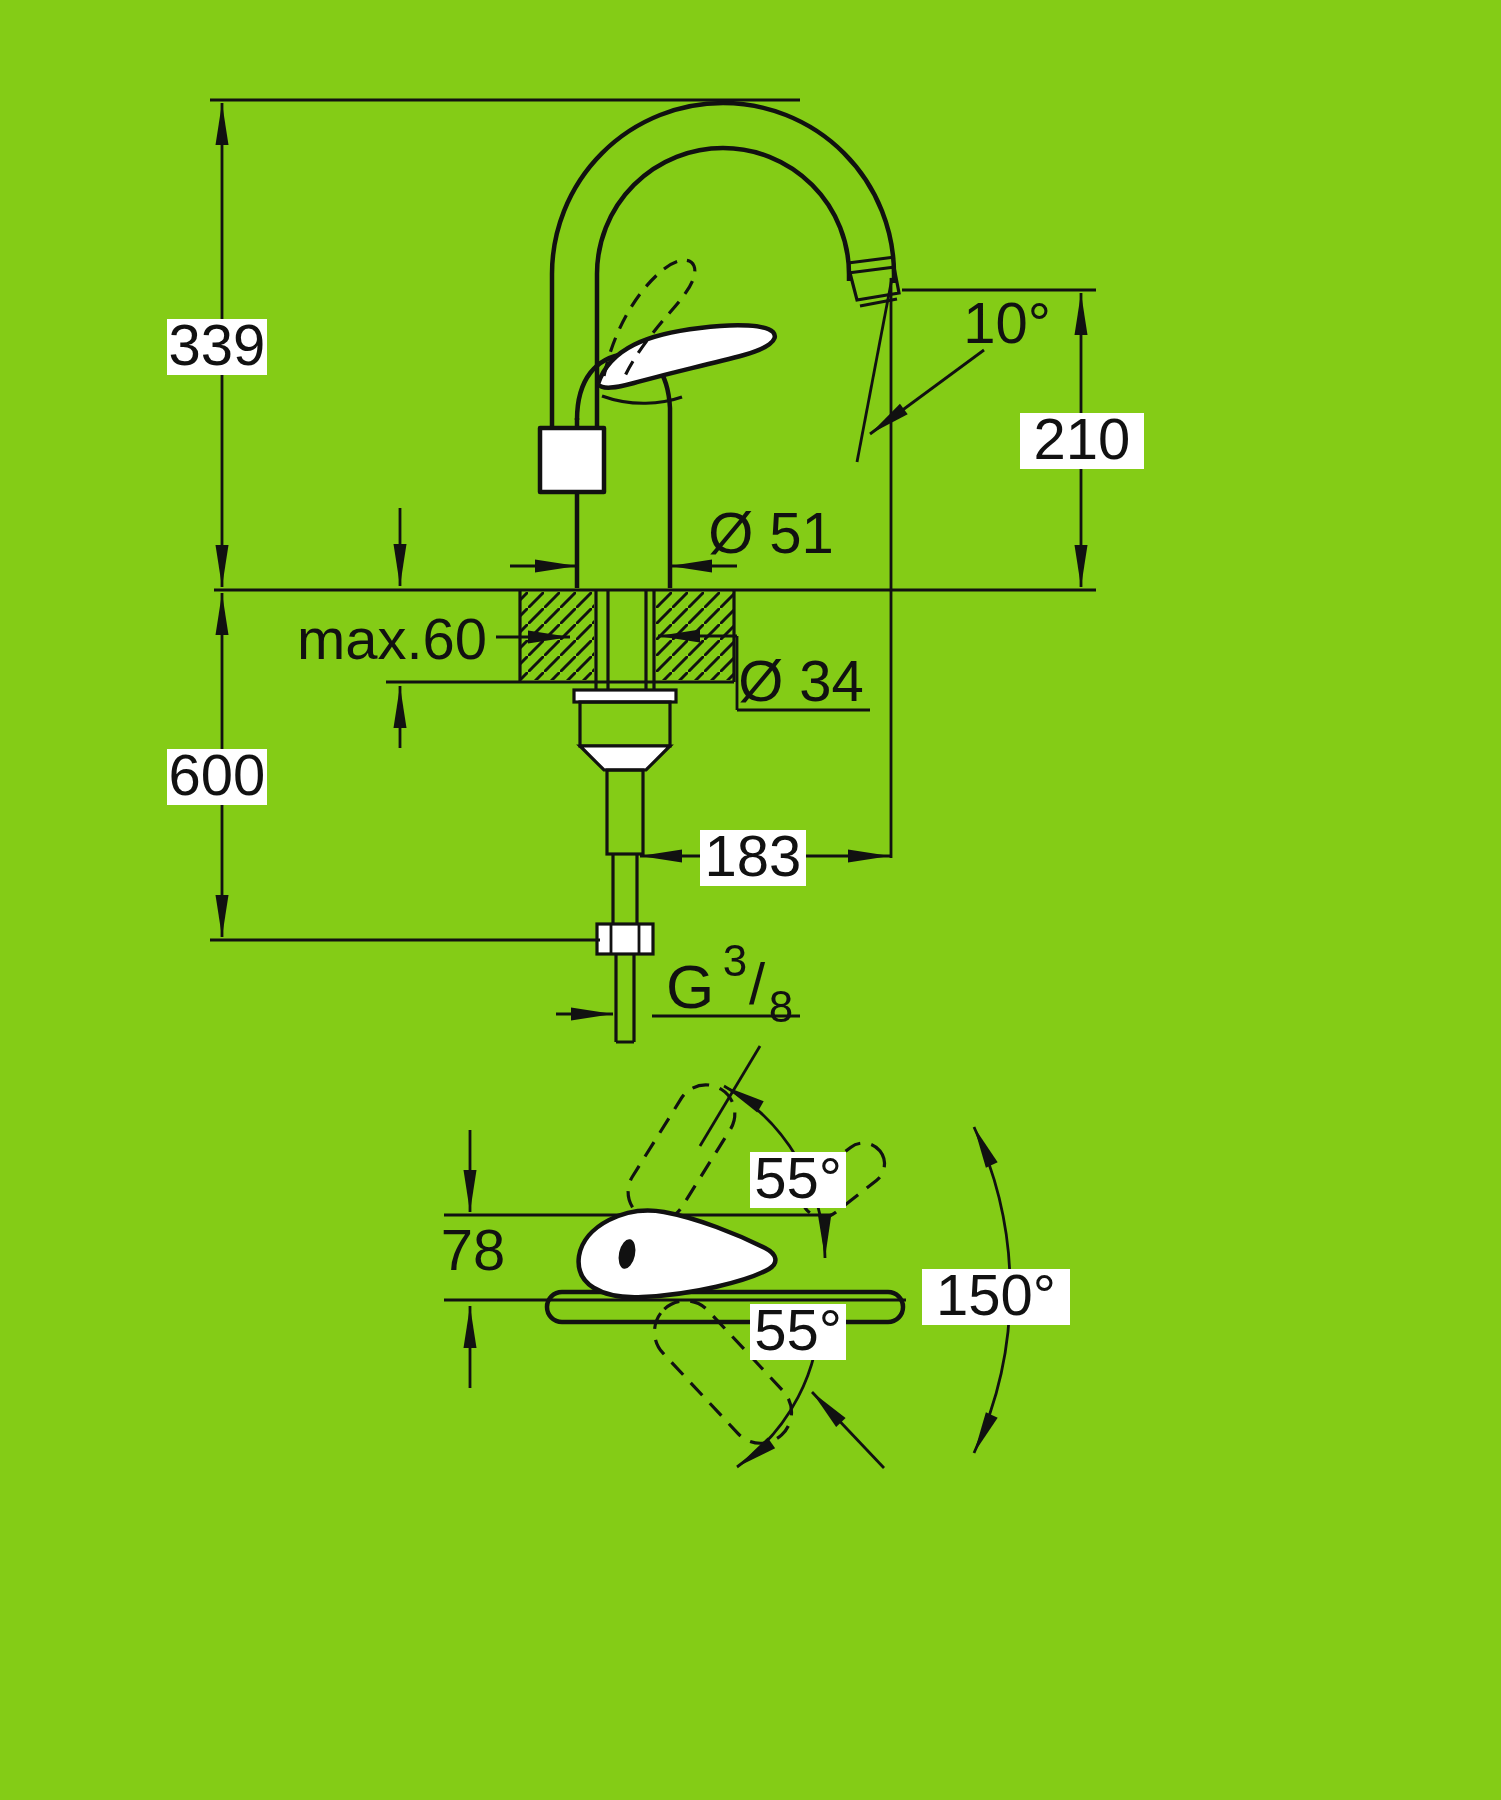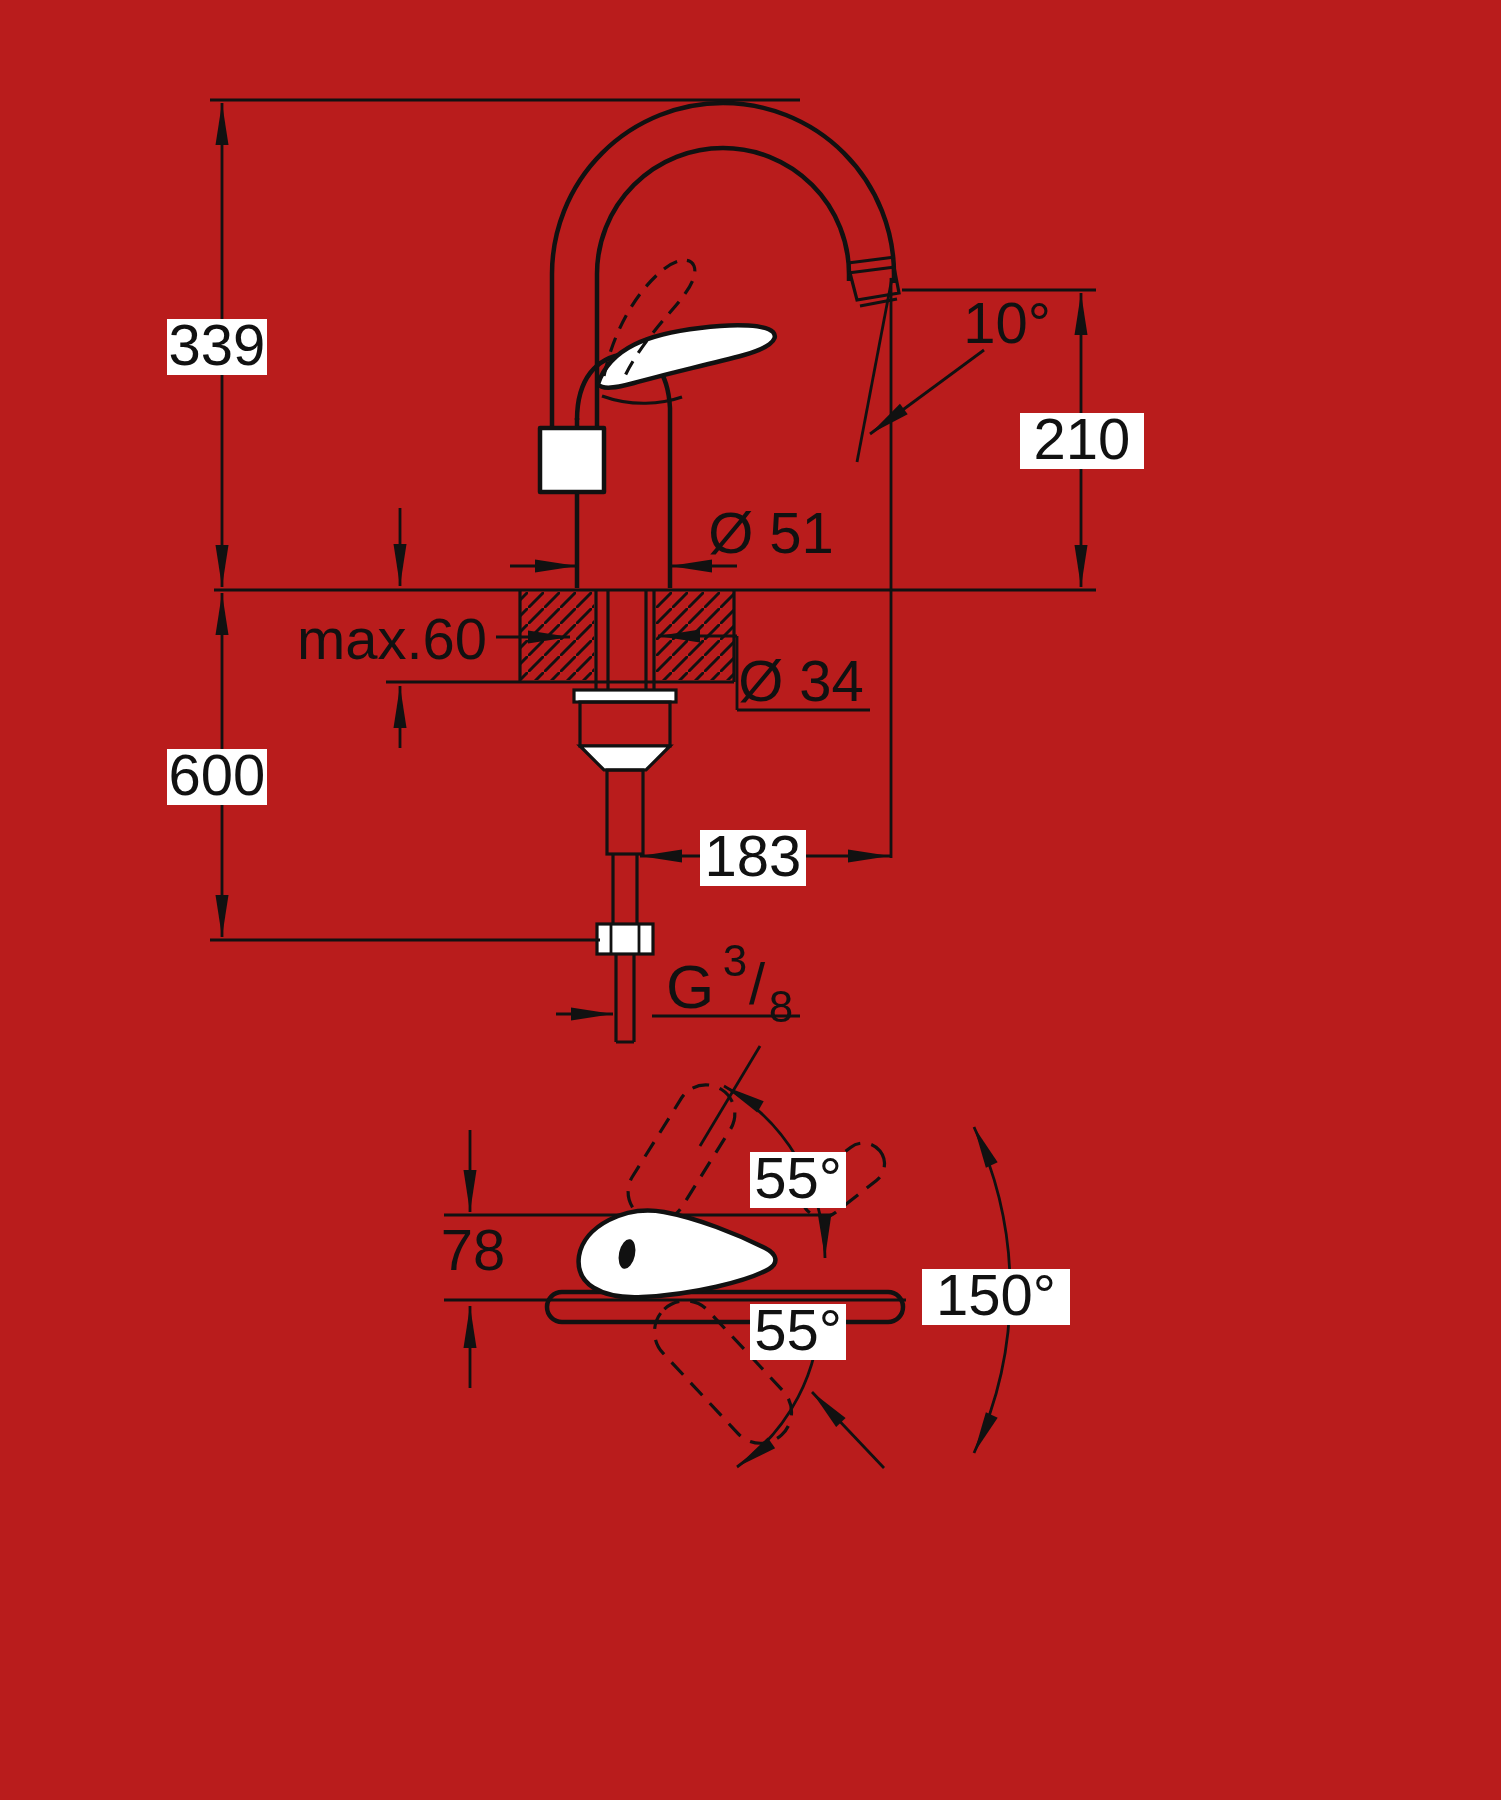--- a/index.html
+++ b/index.html
@@ -1,16 +1,16 @@
 <!DOCTYPE html>
 <html><head>
 <meta charset="utf-8">
 <style>
   html,body{margin:0;padding:0;background:#ffffff;}
-  .stage{position:relative;width:1501px;height:1800px;background:#b91c1c;font-family:"Liberation Sans",sans-serif;overflow:hidden;}
+  .stage{position:relative;width:1501px;height:1800px;background:#84cc16;font-family:"Liberation Sans",sans-serif;overflow:hidden;}
   svg{display:block;}
   .ln  {stroke:#111;fill:none;stroke-width:4.5;stroke-linecap:butt;stroke-linejoin:round;}
   .lnm {stroke:#111;fill:none;stroke-width:3.2;stroke-linecap:butt;}
   .lnt {stroke:#111;fill:none;stroke-width:2.8;stroke-linecap:butt;}
   .dash{stroke-dasharray:15 10;}
   .dash2{stroke-dasharray:17 11;}
   .wfill{fill:#fff;}
   .dimtxt{font-family:"Liberation Sans",sans-serif;font-size:58px;fill:#111;}
   .small{font-size:44px;}
   .big{font-size:62px;}

